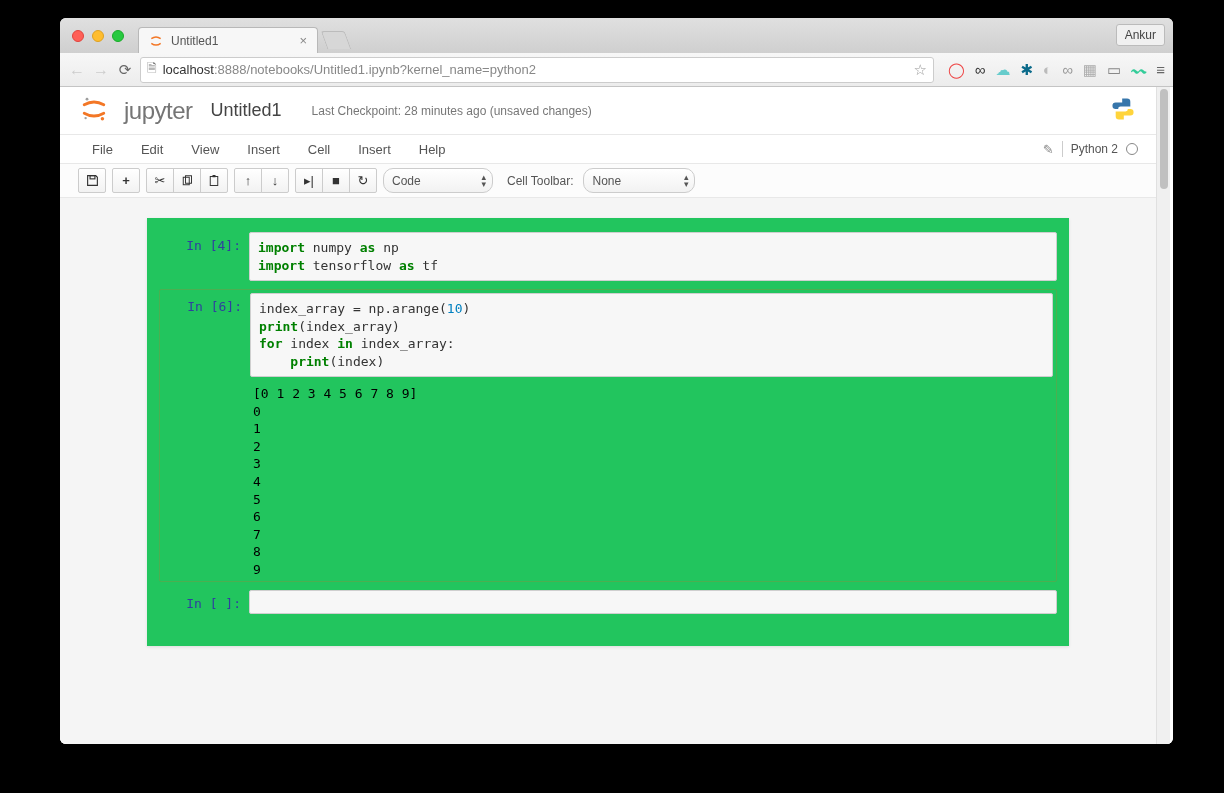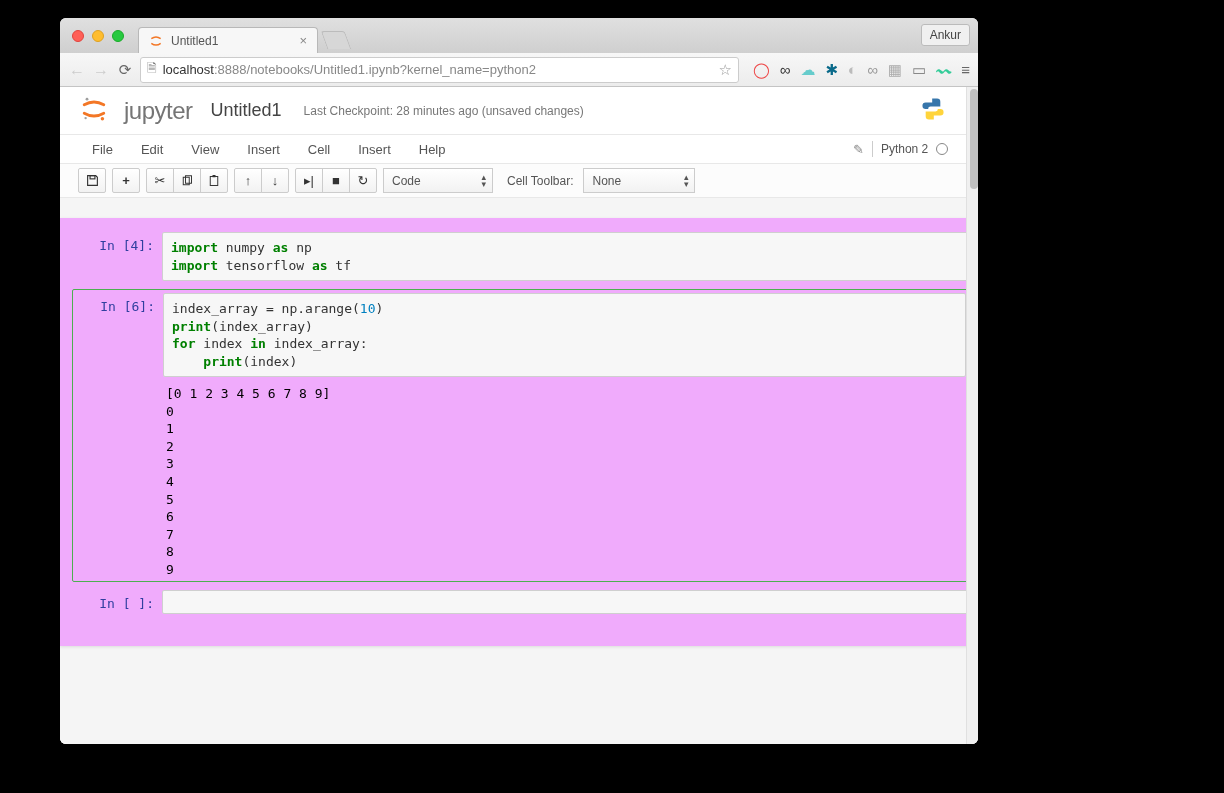--- a/index.html
+++ b/index.html
@@ -8,21 +8,21 @@
     font-family: "Helvetica Neue", Arial, sans-serif;
     font-size: 13px;
     color: #333;
     width: 1224px;
     height: 793px;
     position: relative;
   }
   .window {
     position: absolute;
     left: 60px; top: 18px;
-    width: 918px; height: 726px;
+    width: 1113px; height: 726px;
     background: #f5f5f5;
     border-radius: 6px;
     box-shadow: 0 20px 60px rgba(0,0,0,.6);
     display: flex;
     flex-direction: column;
     overflow: hidden;
   }
   .tab-strip {
     height: 35px;
     background: linear-gradient(#e0e0e0,#cfcfcf);
@@ -112,21 +112,21 @@
 
   .nb-header{
     display:flex;align-items:center;
     padding:8px 20px 8px 20px;
     gap:12px;
   }
   .jp-logo{display:flex;align-items:center;gap:16px;}
   .jp-mark svg{width:28px;height:28px;}
   .jp-word{font-size:24px;color:#757575;letter-spacing:-.5px;}
   .nb-title{font-size:18px;color:#444;margin-left:6px;}
-  .checkpoint{font-size:12px;color:#777;margin-left:10px;}
+  .checkpoint{font-size:12px;color:#777;margin-left:18px;}
   .py-logo{margin-left:auto;}
   .py-logo svg{width:26px;height:26px;}
 
   .menubar{
     display:flex;align-items:center;
     border-top:1px solid #e8e8e8;
     border-bottom:1px solid #e8e8e8;
     height:30px;padding:0 18px;
     font-size:13px;color:#555;
   }
@@ -148,42 +148,42 @@
     width:28px;height:25px;border:1px solid #ccc;border-radius:2px;
     background:linear-gradient(#fff,#f2f2f2);
     display:flex;align-items:center;justify-content:center;
     cursor:pointer;font-size:13px;color:#333;
   }
   .tb-group{display:flex;}
   .tb-group .tb-btn{border-radius:0;margin-left:-1px;}
   .tb-group .tb-btn:first-child{border-radius:2px 0 0 2px;margin-left:0;}
   .tb-group .tb-btn:last-child{border-radius:0 2px 2px 0;}
   .tb-select{
-    height:25px;border:1px solid #ccc;border-radius:0;
+    height:25px;border:1px solid #ccc;border-radius:10px;
     background:linear-gradient(#fff,#f2f2f2);
     padding:0 20px 0 8px;
     display:flex;align-items:center;gap:30px;
     position:relative;cursor:pointer;
     font-size:12px;
   }
   .tb-select::after{
     content:"";position:absolute;right:7px;top:50%;
     width:0;height:0;border-left:4px solid transparent;border-right:4px solid transparent;
   }
   .tb-select .arr{position:absolute;right:6px;top:5px;font-size:9px;color:#555;line-height:7px;}
   .tb-label{margin-left:8px;}
 
   .notebook-area{
     background:#f5f5f5;
     padding:20px 0;
     height:546px;
   }
   .nb-inner{
     width:922px;margin:0 auto;
-    background:#f0abfc;
+    background:#22c55e;
     box-shadow:0 1px 3px rgba(0,0,0,.1);
     padding:14px 12px 24px;
   }
   .cell{display:flex;margin-bottom:8px;}
   .prompt{
     width:90px;flex-shrink:0;
     font-family:monospace;font-size:13px;color:#303F9F;
     text-align:right;padding:6px 8px 0 0;
   }
   .prompt.in{color:#303F9F;}

